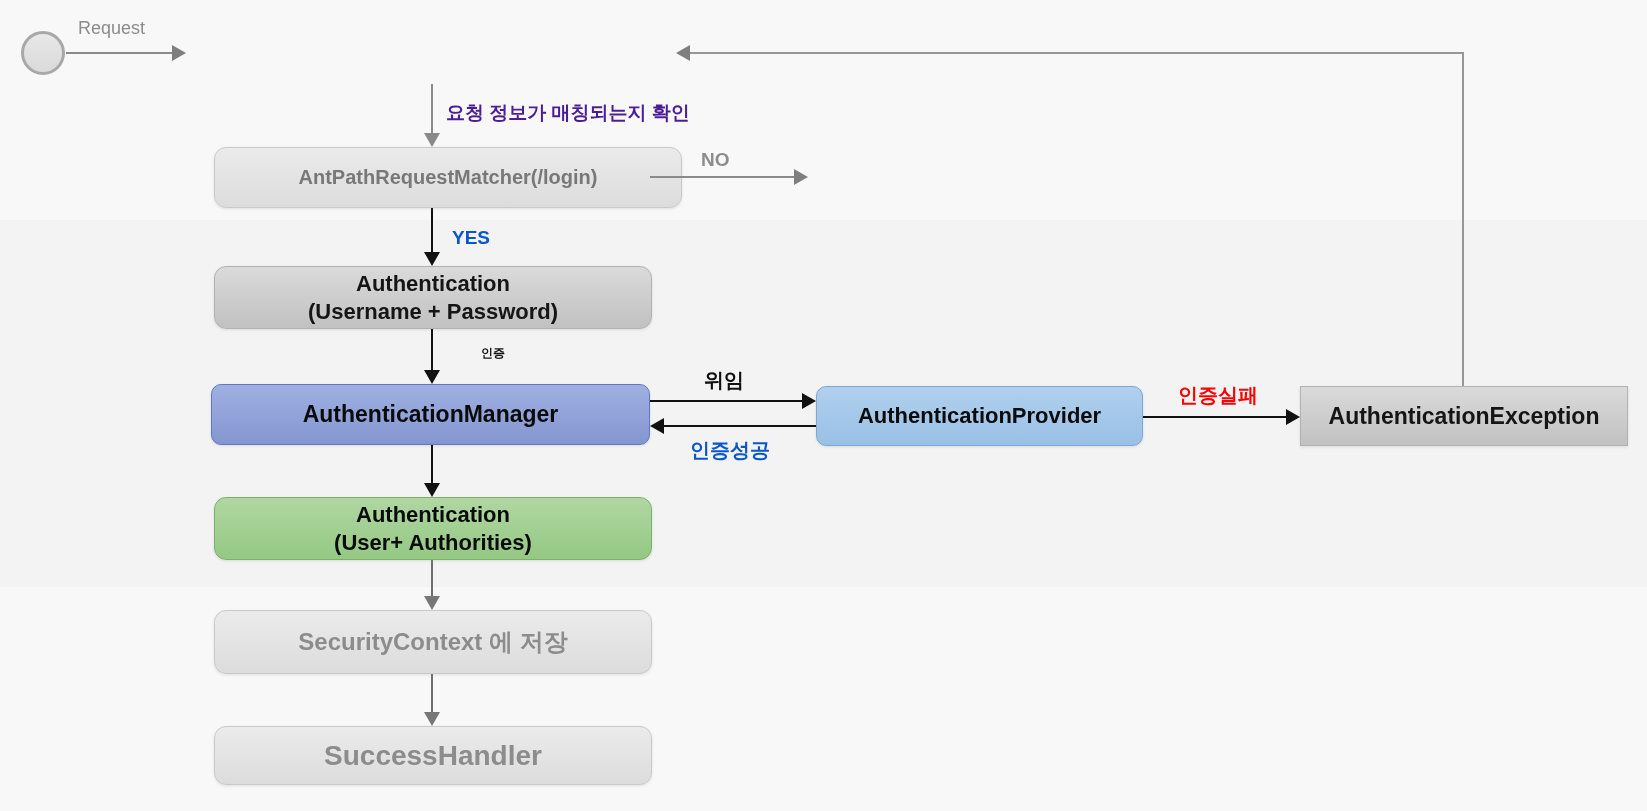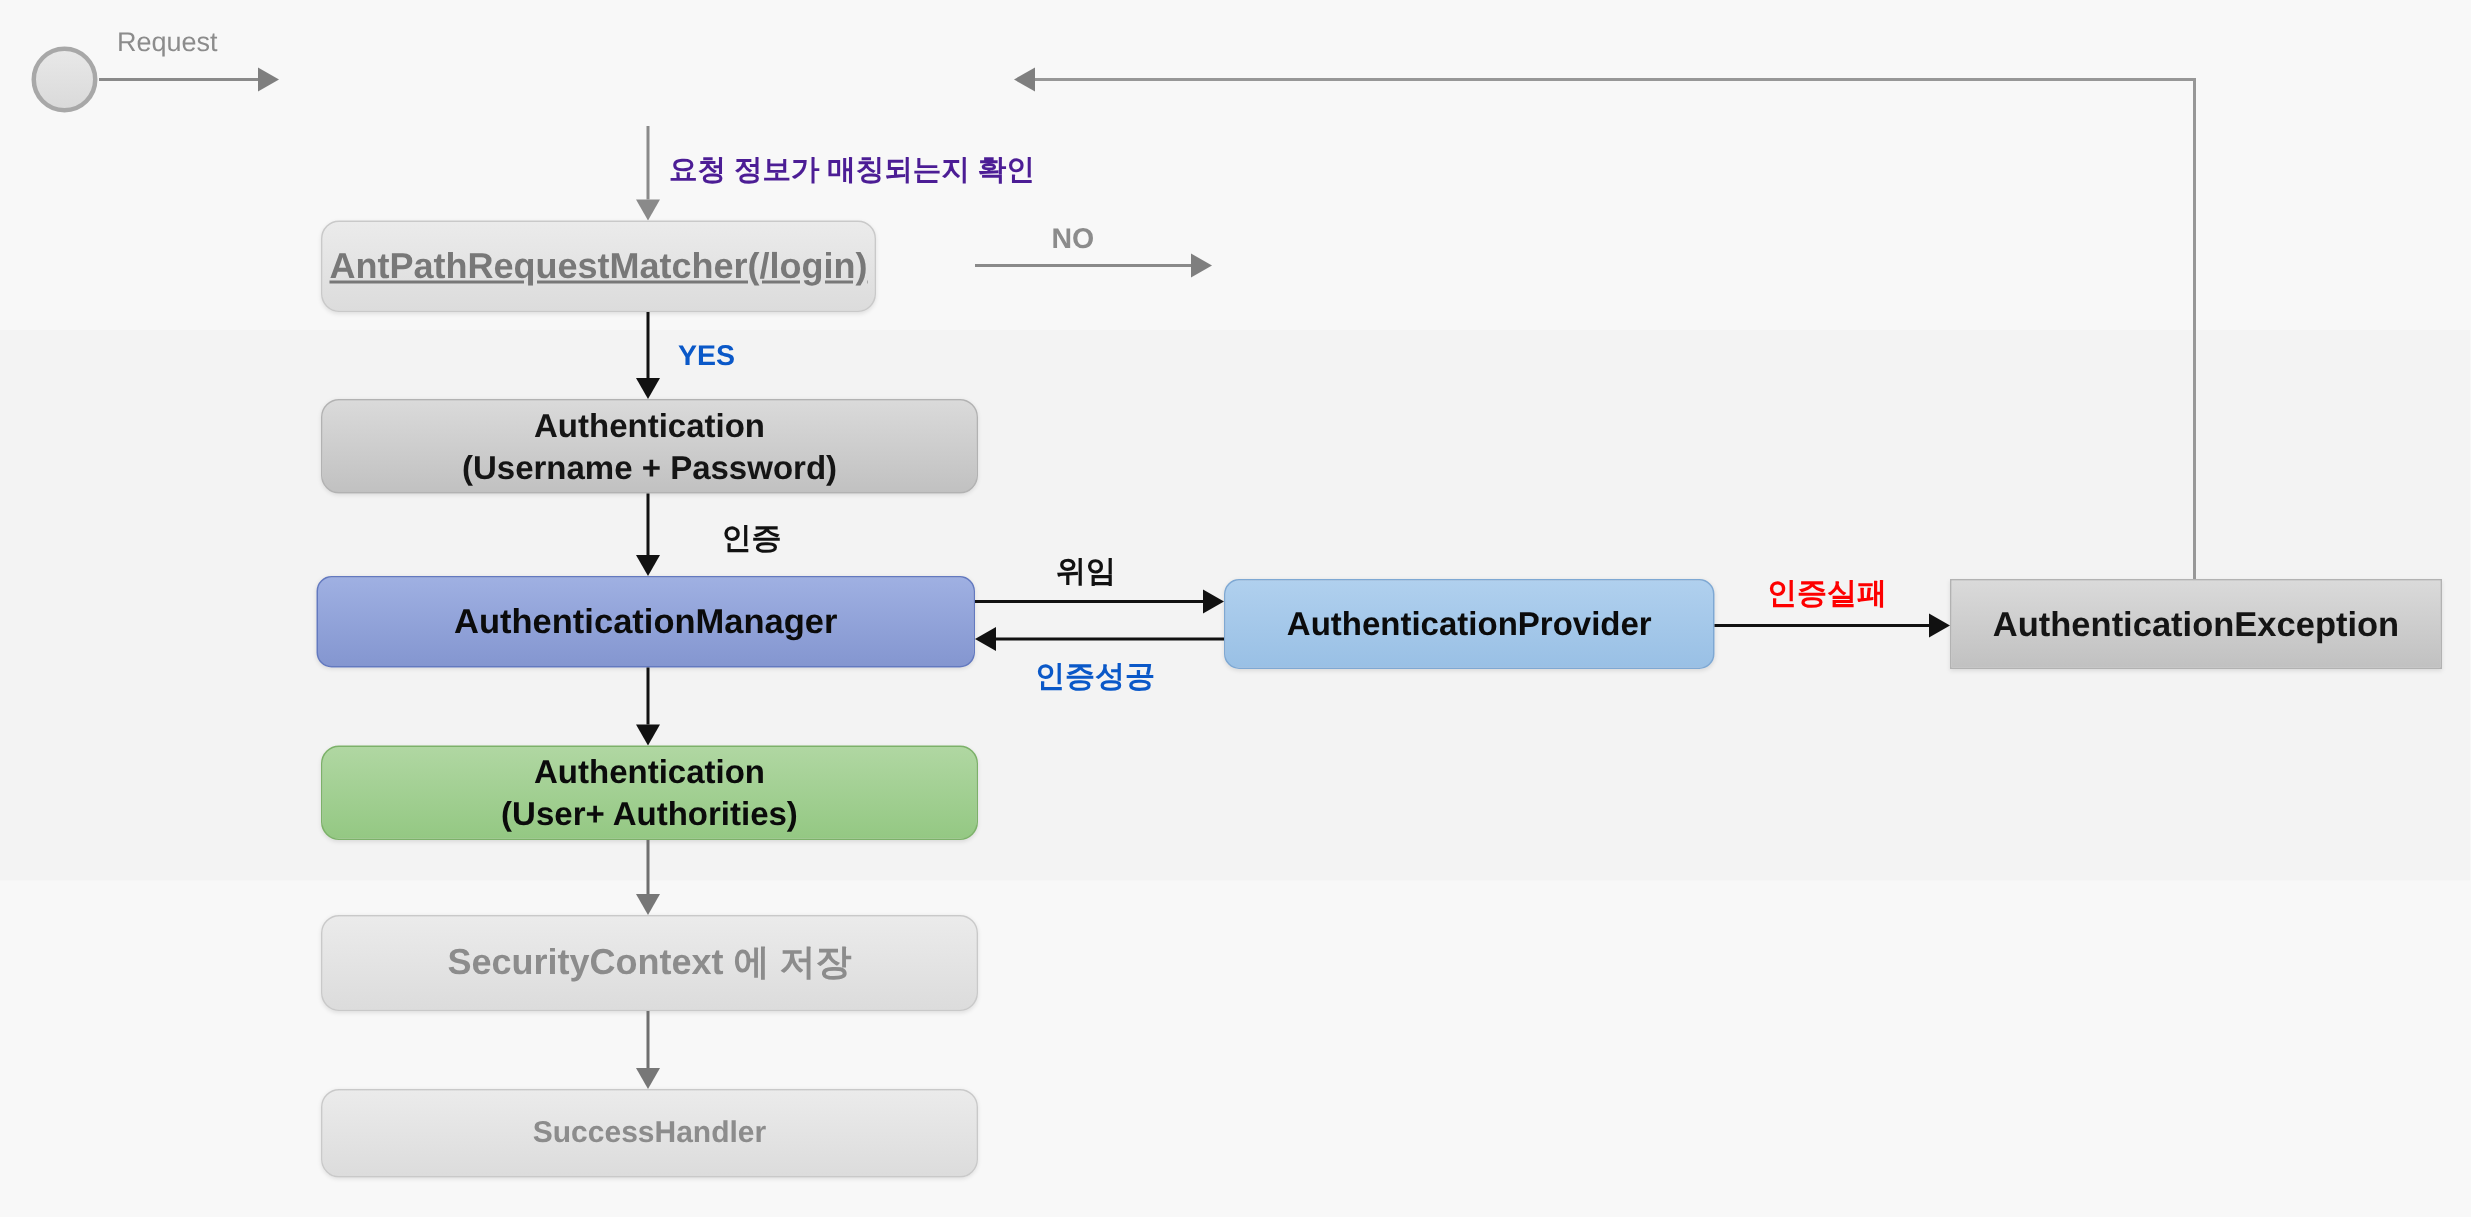--- a/index.html
+++ b/index.html
@@ -17,29 +17,29 @@
     border-radius:12px;font-weight:bold;text-align:center;line-height:1.25;
     box-shadow:0 1px 3px rgba(0,0,0,0.10);box-sizing:border-box;
   }
   .n-lightgray{background:linear-gradient(180deg,#ebebeb,#dcdcdc);border:1px solid #c9c9c9;color:#787878;}
   .n-midgray{background:linear-gradient(180deg,#dadada,#c1c1c1);border:1px solid #b2b2b2;color:#151515;}
   .n-blue{background:linear-gradient(180deg,#9fb0e2,#8496d0);border:1px solid #6379bf;color:#0b0b0b;align-items:center;}
   .n-skyblue{background:linear-gradient(180deg,#b0d0ee,#99c0e5);border:1px solid #7ea8d3;color:#0b0b0b;}
   .n-green{background:linear-gradient(180deg,#b0d7a2,#94c883);border:1px solid #7cb169;color:#0b0b0b;}
 
   .node-filter{left:190px;top:22px;width:483px;height:62px;font-size:24px;}
-  .node-matcher{left:214px;top:147px;width:370px;height:61px;font-size:24px;text-decoration:underline;}
+  .node-matcher{left:214px;top:147px;width:468px;height:61px;font-size:20px;}
   .node-chain{left:809px;top:147px;width:331px;height:63px;font-size:24px;color:#8c8c8c;}
   .node-authtoken{left:214px;top:266px;width:438px;height:63px;font-size:22px;}
   .node-manager{left:211px;top:384px;width:439px;height:61px;font-size:23px;border-radius:10px;}
   .node-provider{left:816px;top:386px;width:327px;height:60px;font-size:22px;border-radius:10px;}
   .node-exception{left:1300px;top:386px;width:328px;height:60px;font-size:23px;border-radius:0;}
   .node-authresult{left:214px;top:497px;width:438px;height:63px;font-size:22px;}
   .node-secctx{left:214px;top:610px;width:438px;height:64px;font-size:24px;color:#8c8c8c;}
-  .node-success{left:214px;top:726px;width:438px;height:59px;font-size:20px;color:#8c8c8c;}
+  .node-success{left:214px;top:726px;width:438px;height:59px;font-size:28px;color:#8c8c8c;}
 
   .start-circle{
     position:absolute;left:21px;top:31px;width:44px;height:44px;border-radius:50%;
     background:linear-gradient(180deg,#e8e8e8,#dadada);border:3px solid #a8a8a8;box-sizing:border-box;
   }
 
   
   .ln{position:absolute;}
   .ln-gray{background:#8a8a8a;}
   .ln-dgray{background:#6f6f6f;}
@@ -56,21 +56,21 @@
   .h-right.c-black{border-left:14px solid #111;}
   .h-left.c-black{border-right:14px solid #111;}
   .h-down.c-black{border-top:14px solid #111;}
 
   
   .elabel{position:absolute;font-weight:bold;white-space:nowrap;}
   .lb-request{left:78px;top:18px;font-size:18px;color:#8c8c8c;font-weight:normal;}
   .lb-match{left:446px;top:100px;font-size:19px;color:#4c1d95;font-weight:600;}
   .lb-no{left:701px;top:149px;font-size:19px;color:#8c8c8c;}
   .lb-yes{left:452px;top:227px;font-size:19px;color:#0a58c8;}
-  .lb-auth{left:481px;top:345px;font-size:20px;color:#111;font-weight:600;}
+  .lb-auth{left:481px;top:345px;font-size:12px;color:#111;font-weight:600;}
   .lb-delegate{left:704px;top:367px;font-size:20px;color:#111;font-weight:600;}
   .lb-success{left:690px;top:437px;font-size:20px;color:#0a58c8;}
   .lb-fail{left:1178px;top:382px;font-size:20px;color:#fd0000;}
 </style>
 </head>
 <body>
 
 <div class="canvas">
 
   <div class="band band-mid"></div>

